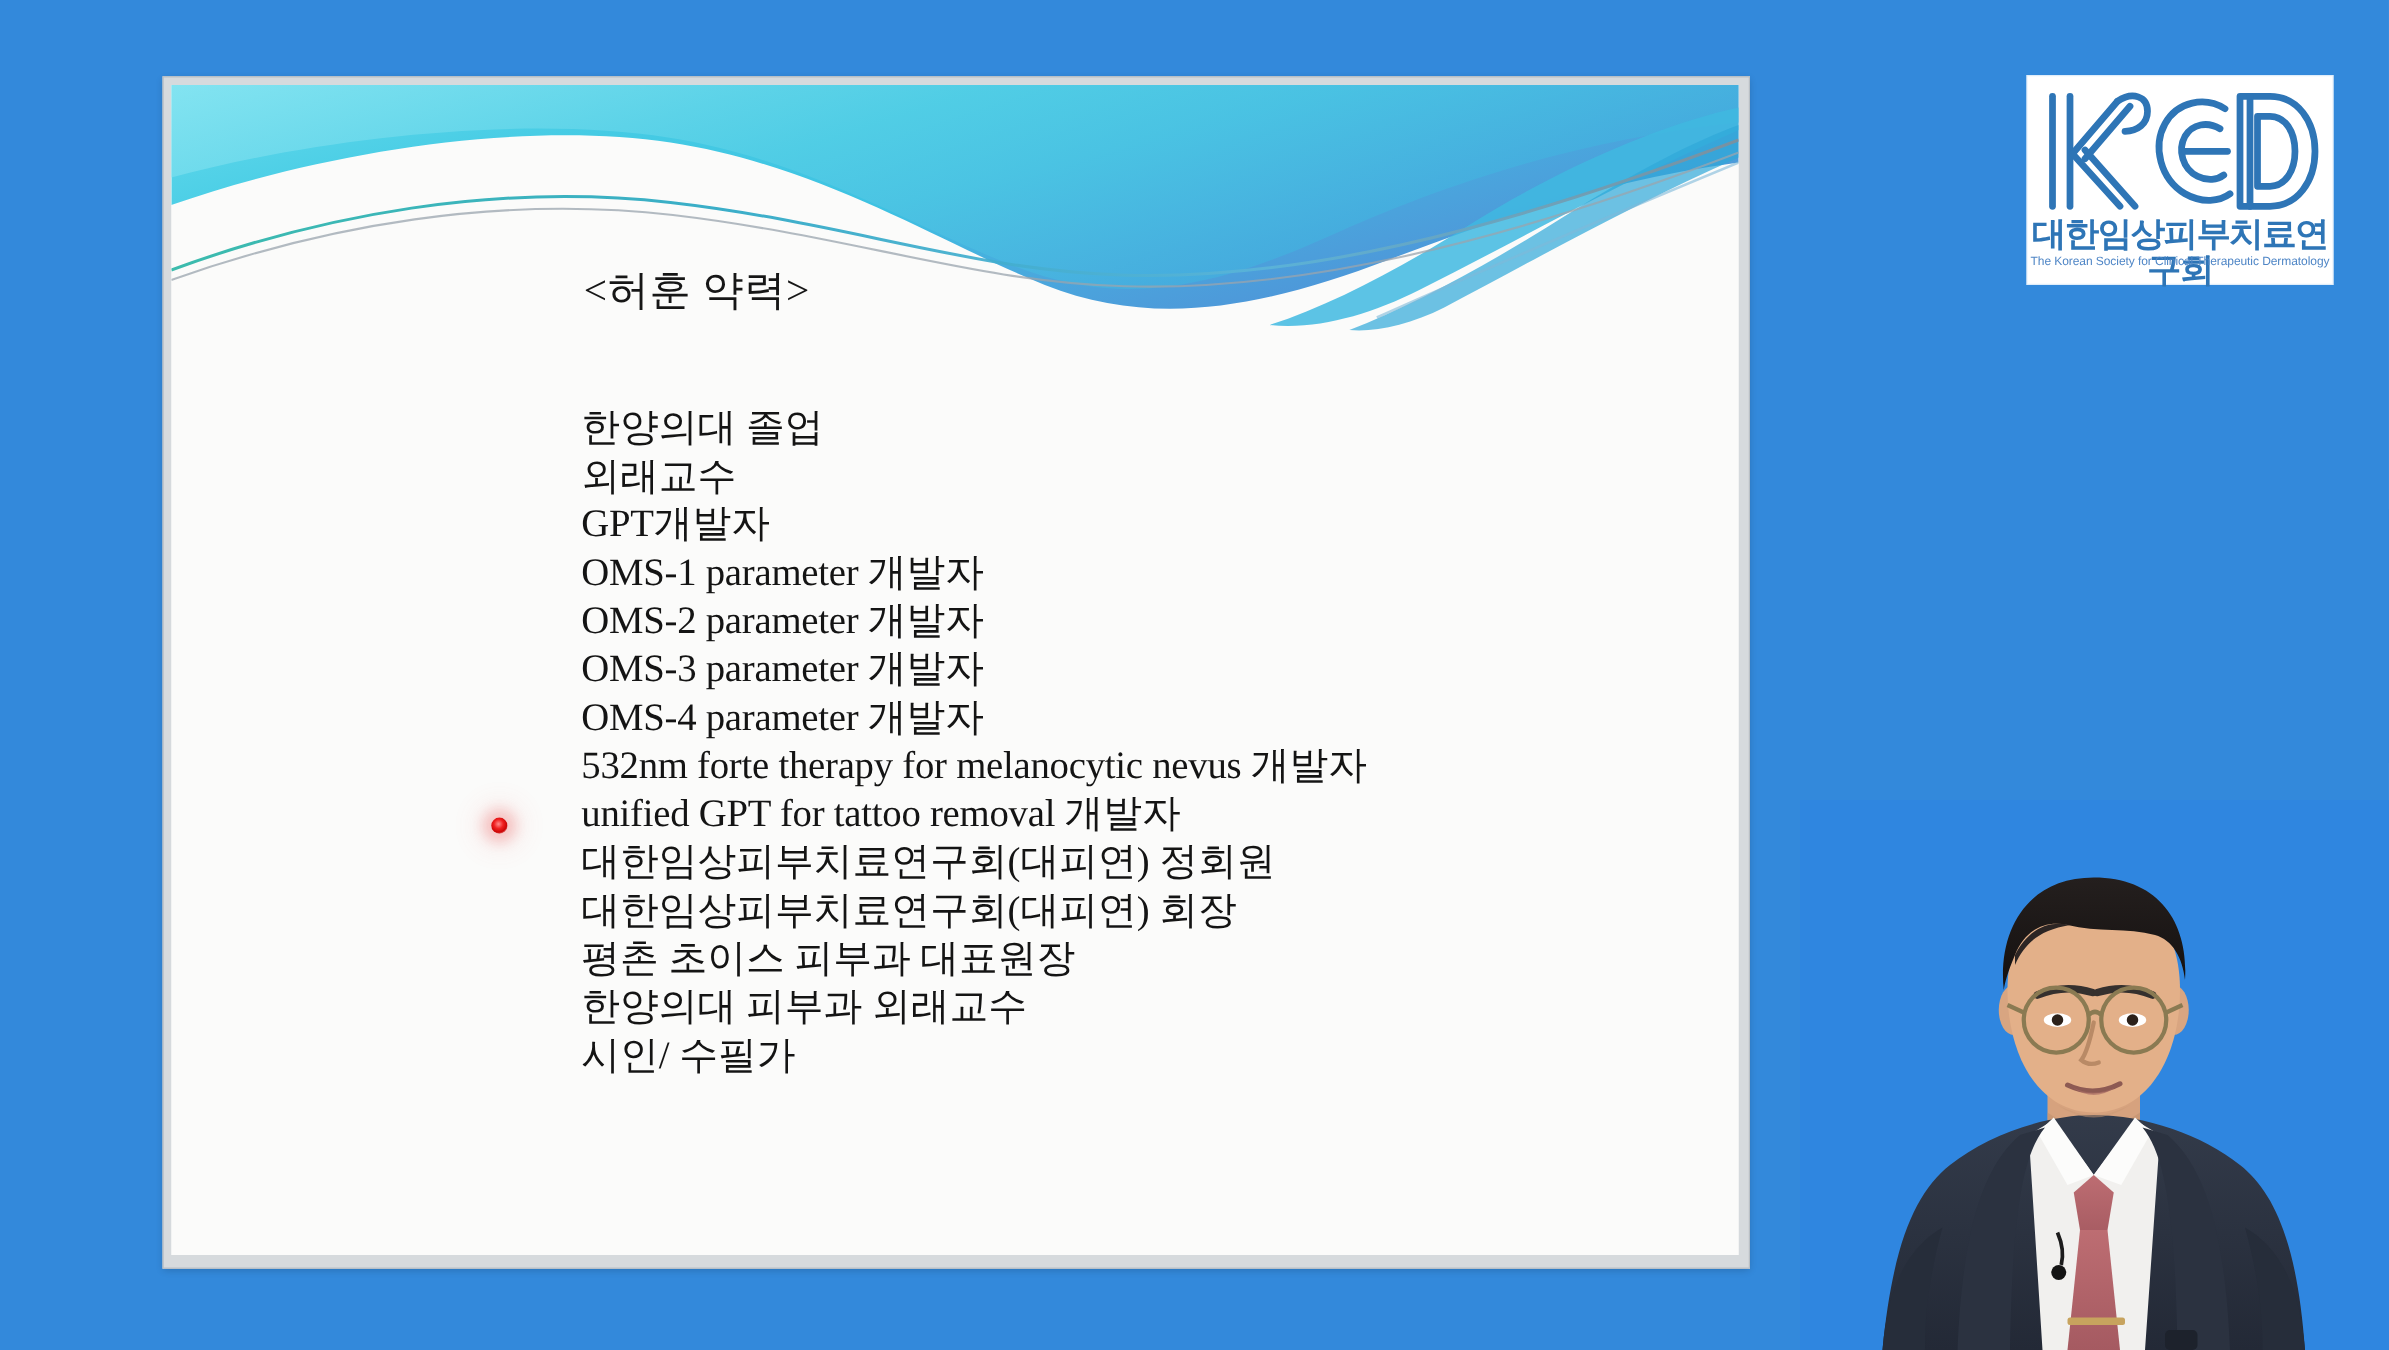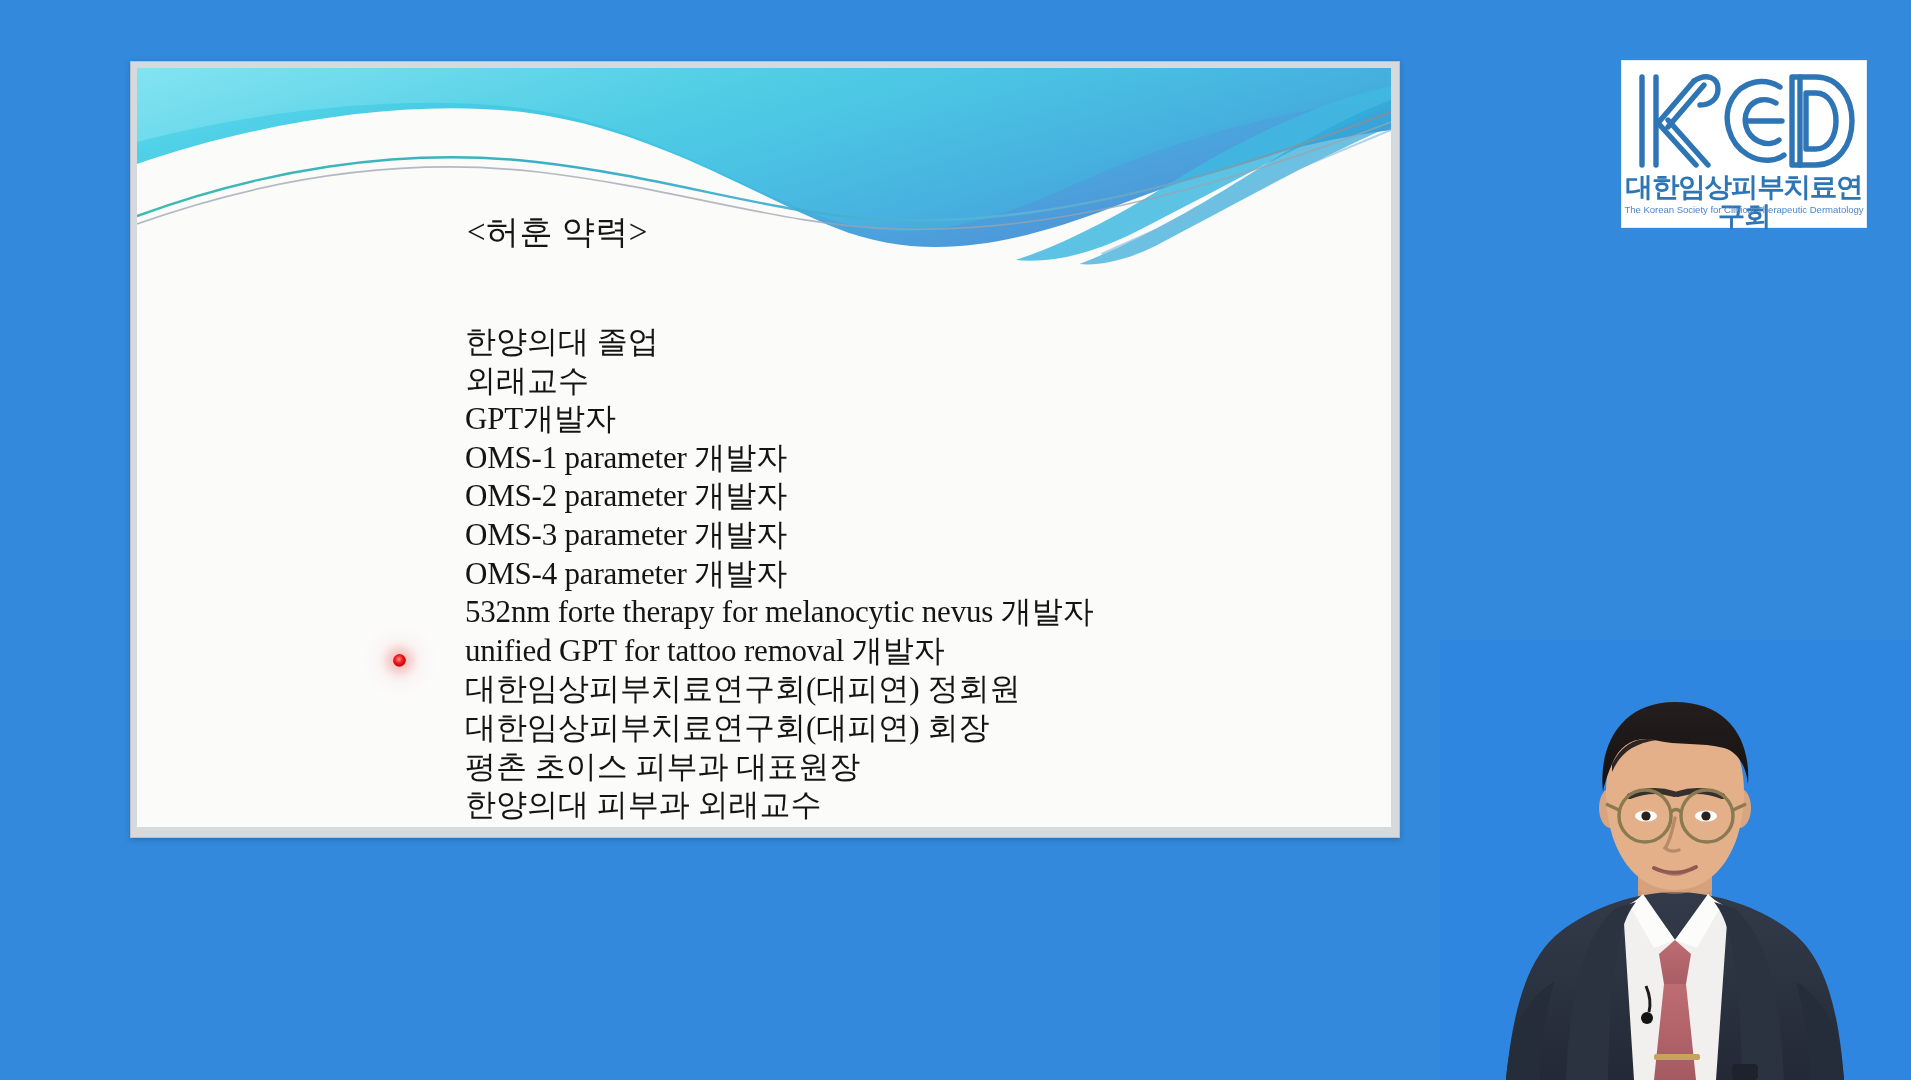--- a/index.html
+++ b/index.html
@@ -22,21 +22,21 @@
     inset: 0;
     background: #3389db;
   }
 
   
   #slide-frame {
     position: absolute;
     left: 130px;
     top: 61px;
     width: 1270px;
-    height: 777px;
+    height: 954px;
     background: #d6dadd;
     border: 1px solid #b9bfc4;
     box-shadow: 0 2px 6px rgba(0,0,0,.18);
     box-sizing: border-box;
     padding: 6px 8px 10px 6px;
   }
   #slide-canvas {
     position: relative;
     width: 100%;
     height: 100%;

